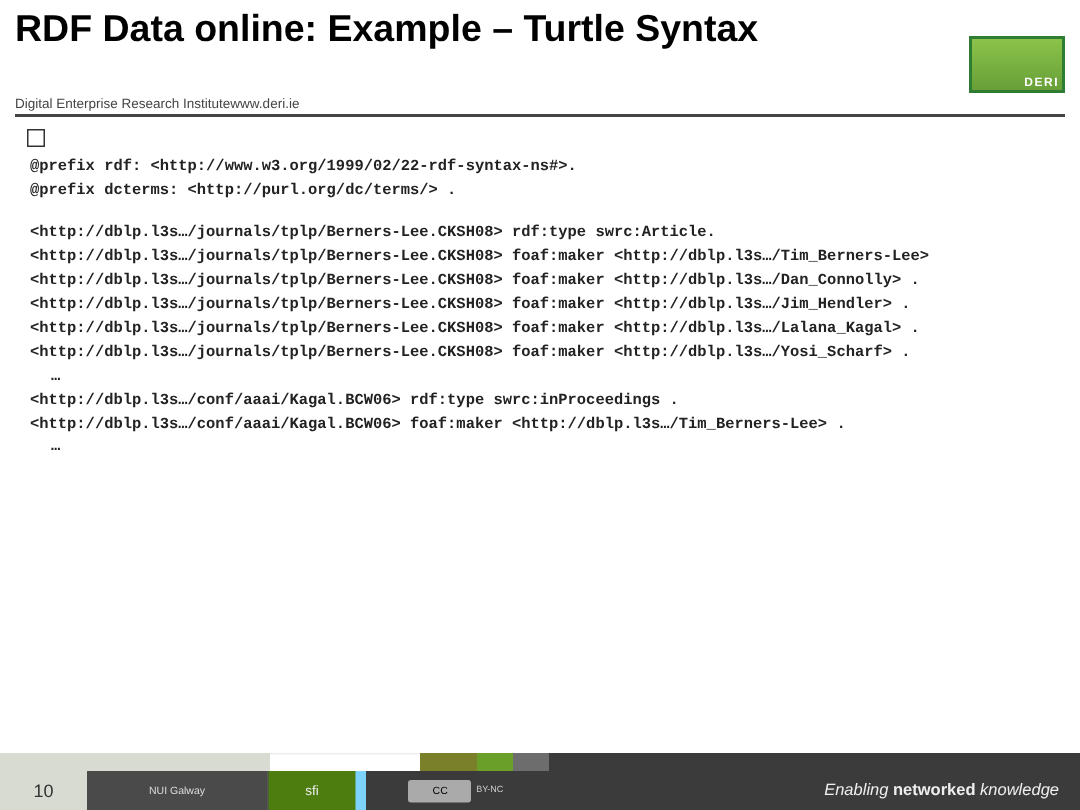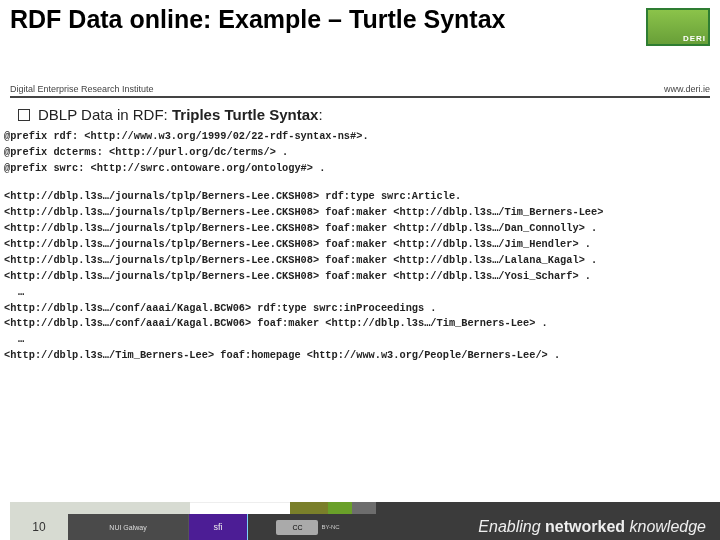--- a/index.html
+++ b/index.html
@@ -30,39 +30,38 @@
     color: #000;
     line-height: 1.1;
   }
   .logo {
     width: 64px;
     height: 38px;
     border: 2px solid #2e7d32;
     box-sizing: border-box;
     position: relative;
     background: linear-gradient(#8bc34a, #689f38);
-    margin-top: 2px;
+    margin-top: 18px;
   }
   .logo-text {
     position: absolute;
     bottom: 1px;
     right: 2px;
     font-size: 8px;
     font-weight: bold;
     color: #fff;
     letter-spacing: 1px;
   }
   .subhead {
     display: flex;
-    justify-content: space-between;
+    justify-content: flex-start;
     align-items: center;
     padding: 2px 10px 0 10px;
     font-size: 9px;
     color: #444;
-    margin-top: 36px;
   }
   .rule {
     height: 2px;
     background: #444;
     margin: 2px 10px 0 10px;
   }
   .bullet-row {
     display: flex;
     align-items: center;
     padding: 8px 10px 6px 18px;
@@ -73,38 +72,37 @@
     width: 10px;
     height: 10px;
     border: 1.5px solid #333;
     margin-right: 8px;
     flex: 0 0 auto;
   }
   .bullet-text .bold {
     font-weight: bold;
   }
   .code-block {
-    padding: 0 4px;
+    padding: 0 20px;
     font-family: "Courier New", Courier, monospace;
     font-size: 10.3px;
     line-height: 1.55;
     color: #222;
     font-weight: bold;
   }
   .code-block .sp { display: block; height: 6px; }
   .code-block .ellips { padding-left: 14px; color:#222; font-weight: bold;}
   .footer {
     position: absolute;
     left: 0;
     right: 0;
     bottom: 0;
     height: 38px;
     display: flex;
     align-items: center;
-    margin-left: 10px;
   }
   .footer-bar {
     position: absolute;
     left: 0; right: 0; top: 0;
     height: 12px;
     display: flex;
   }
   .fb-seg { height: 12px; }
   .fb-grey  { background:#d7dbd2; flex: 0 0 180px; }
   .fb-white { background:#fff; border-top:1px solid #eee; border-bottom:1px solid #eee; flex:0 0 100px;}
@@ -131,39 +129,39 @@
     height:26px;
     line-height:26px;
   }
   .fc-left-logo {
     width:120px; height:26px; background:#4a4a4a;
     display:flex; align-items:center; justify-content:center;
     font-size:7px; color:#ddd;
     border-right:1px solid #555;
   }
   .fc-logo2 {
-    width: 58px; height:26px; background:#4c1d95;
+    width: 58px; height:26px; background:#4d7c0f;
     display:flex; align-items:center; justify-content:center;
     font-size:9px; color:#eee;
-    border-right:1px solid #7dd3fc;
+    border-right:7px solid #7dd3fc;
   }
   .fc-cc {
     flex: 0 0 120px;
     display:flex; align-items:center; justify-content:center;
   }
   .cc-badge {
     width:42px; height:15px; background:#aaa; border-radius:2px;
     font-size:7px; display:flex;align-items:center;justify-content:center;color:#000;
   }
   .cc-sub { font-size:6px; color:#ccc; margin-left:3px;}
   .fc-tag {
     flex: 1 1 auto;
     text-align: right;
     padding-right: 14px;
-    font-size: 16px;
+    font-size: 11px;
     font-style: italic;
     color:#eee;
   }
   .fc-tag b { font-style: normal; font-weight: bold;}
 </style>
 </head>
 <body>
 
 <div class="slide">
 
@@ -175,42 +173,37 @@
   </div>
 
   <div class="subhead">
     <span>Digital Enterprise Research Institute</span>
     <span>www.deri.ie</span>
   </div>
   <div class="rule"></div>
 
   <div class="bullet-row">
     <span class="bullet-box"></span>
-    <span class="bullet-text">
-      <span>DBLP Data in RDF: </span><span class="bold">Triples Turtle Syntax</span><span>:</span>
-    </span>
   </div>
 
   <div class="code-block">
     <div>@prefix rdf: &lt;http://www.w3.org/1999/02/22-rdf-syntax-ns#&gt;.</div>
     <div>@prefix dcterms: &lt;http://purl.org/dc/terms/&gt; .</div>
-    <div>@prefix swrc: &lt;http://swrc.ontoware.org/ontology#&gt; .</div>
     <span class="sp"></span>
       <span class="sp"></span>
     <div>&lt;http://dblp.l3s…/journals/tplp/Berners-Lee.CKSH08&gt; rdf:type swrc:Article.</div>
     <div>&lt;http://dblp.l3s…/journals/tplp/Berners-Lee.CKSH08&gt; foaf:maker &lt;http://dblp.l3s…/Tim_Berners-Lee&gt;</div>
     <div>&lt;http://dblp.l3s…/journals/tplp/Berners-Lee.CKSH08&gt; foaf:maker &lt;http://dblp.l3s…/Dan_Connolly&gt; .</div>
     <div>&lt;http://dblp.l3s…/journals/tplp/Berners-Lee.CKSH08&gt; foaf:maker &lt;http://dblp.l3s…/Jim_Hendler&gt; .</div>
     <div>&lt;http://dblp.l3s…/journals/tplp/Berners-Lee.CKSH08&gt; foaf:maker &lt;http://dblp.l3s…/Lalana_Kagal&gt; .</div>
     <div>&lt;http://dblp.l3s…/journals/tplp/Berners-Lee.CKSH08&gt; foaf:maker &lt;http://dblp.l3s…/Yosi_Scharf&gt; .</div>
     <div class="ellips">…</div>
     <div>&lt;http://dblp.l3s…/conf/aaai/Kagal.BCW06&gt; rdf:type swrc:inProceedings .</div>
     <div>&lt;http://dblp.l3s…/conf/aaai/Kagal.BCW06&gt; foaf:maker &lt;http://dblp.l3s…/Tim_Berners-Lee&gt; .</div>
     <div class="ellips">…</div>
-    <div>&lt;http://dblp.l3s…/Tim_Berners-Lee&gt; foaf:homepage &lt;http://www.w3.org/People/Berners-Lee/&gt; .</div>
   </div>
 
   <div class="footer">
     <div class="footer-bar">
       <div class="fb-seg fb-grey"></div>
       <div class="fb-seg fb-white"></div>
       <div class="fb-seg fb-olive"></div>
       <div class="fb-seg fb-green"></div>
       <div class="fb-seg fb-dgrey"></div>
       <div class="fb-seg fb-rest"></div>

